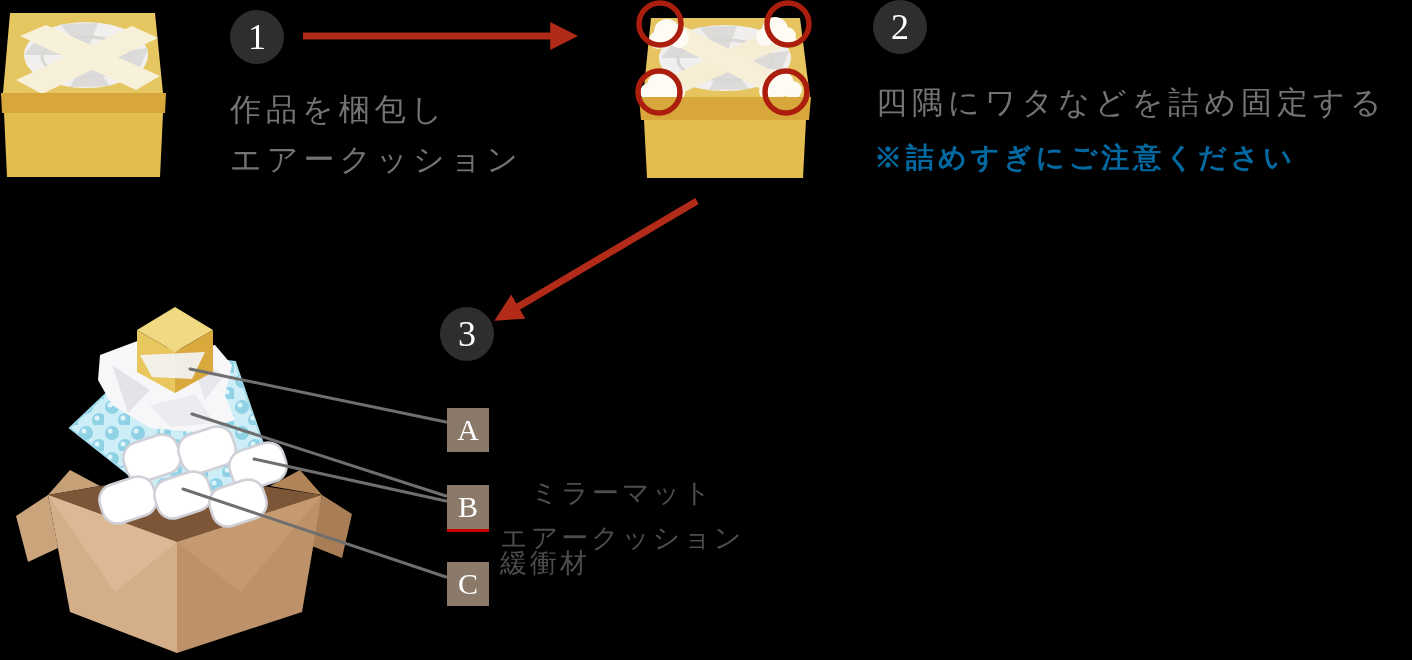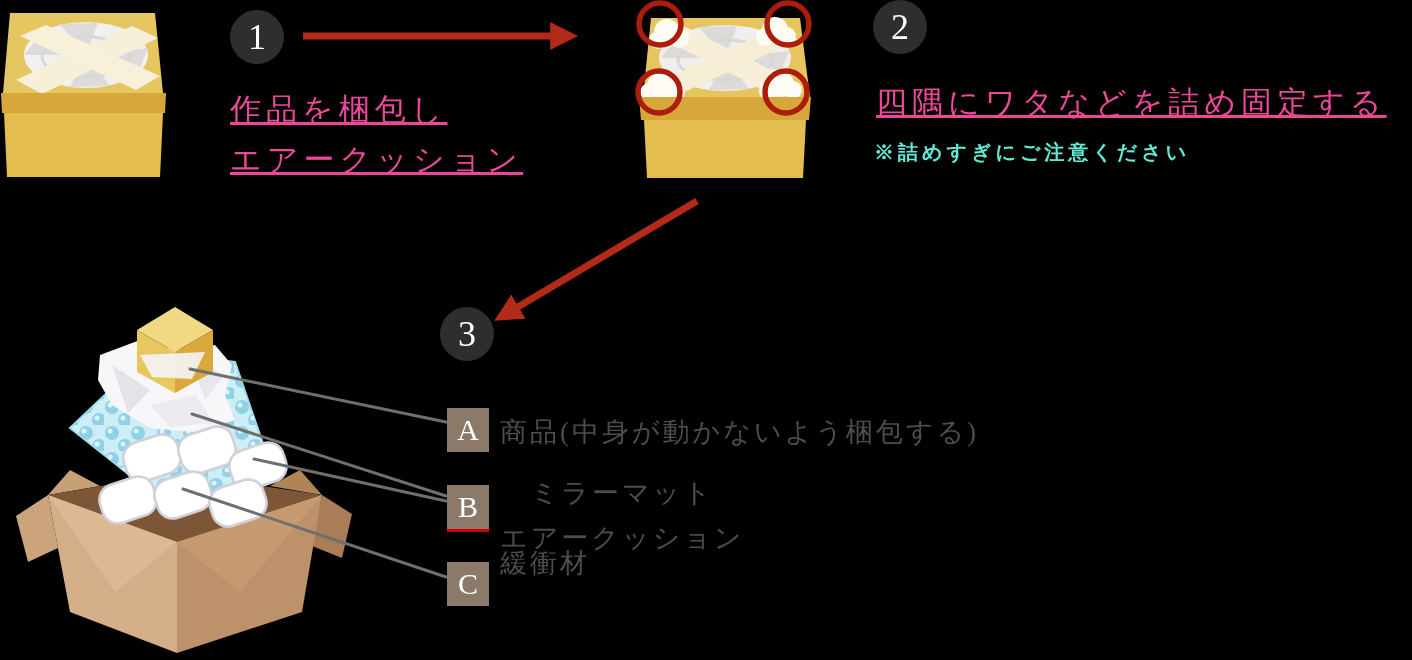--- a/index.html
+++ b/index.html
@@ -6,23 +6,23 @@
   #canvas{
     position:relative;width:1412px;height:660px;background:#000000;
     font-family:"Liberation Serif","DejaVu Serif",serif;overflow:hidden;
   }
   .abs{position:absolute;}
   .badge{
     width:54px;height:54px;border-radius:50%;background:#2e2e2e;color:#ffffff;
     display:flex;align-items:center;justify-content:center;
     font-size:36px;line-height:1;
   }
-  .step-text{color:#ec4899;font-size:31px;letter-spacing:5px;white-space:nowrap;text-decoration:underline;}
+  .step-text{color:#737373;font-size:31px;letter-spacing:5px;white-space:nowrap;}
   .step-line{height:50px;line-height:50px;}
-  .note-text{color:#5eead4;font-size:20px;font-weight:700;letter-spacing:4px;white-space:nowrap;}
+  .note-text{color:#0369a1;font-size:28px;font-weight:700;letter-spacing:4px;white-space:nowrap;}
   .key-box{
     width:42px;height:44px;background:#8b7a69;color:#ffffff;
     display:flex;align-items:center;justify-content:center;
     font-size:30px;
   }
   .key-underline{width:42px;height:3px;background:#cc0000;}
   .legend-text{color:#4d4d4d;font-size:27px;letter-spacing:3px;white-space:nowrap;}
   .legend-line{height:45px;line-height:45px;}
   svg{display:block;}
 </style>
@@ -179,21 +179,20 @@
   <div class="step-text abs" style="left:230px;top:85px;">
     <div class="step-line">作品を梱包し</div>
     <div class="step-line">エアークッション</div>
   </div>
   <div class="step-text abs" style="left:876px;top:82px;text-align:right;">四隅にワタなどを詰め固定する</div>
   <div class="note-text abs" style="left:874px;top:139px;">※詰めすぎにご注意ください</div>
 
   <div class="key-box abs" style="left:447px;top:408px;">
     <span>A</span>
   </div>
-  <div class="legend-text abs" style="left:500px;top:413px;height:38px;line-height:38px;">商品(中身が動かないよう梱包する)</div>
 
   <div class="key-box abs" style="left:447px;top:485px;">
     <span>B</span>
   </div>
   <div class="key-underline abs" style="left:447px;top:529px;"></div>
   <div class="legend-text abs" style="left:500px;top:471px;text-align:center;">
     <div class="legend-line">ミラーマット</div>
     <div class="legend-line">エアークッション</div>
   </div>
 

